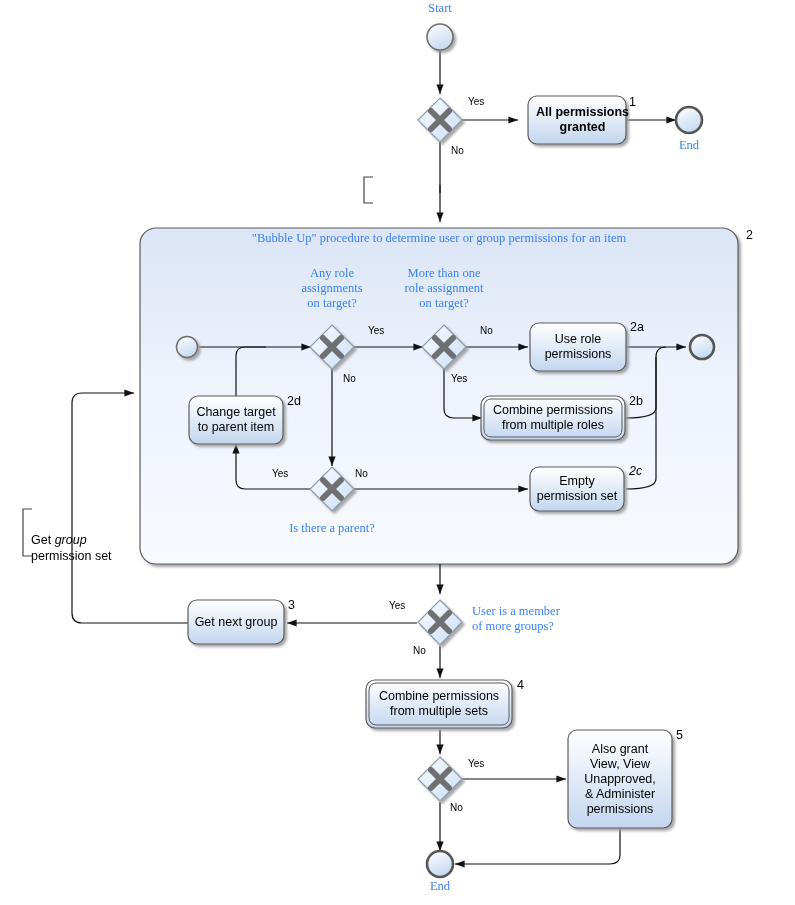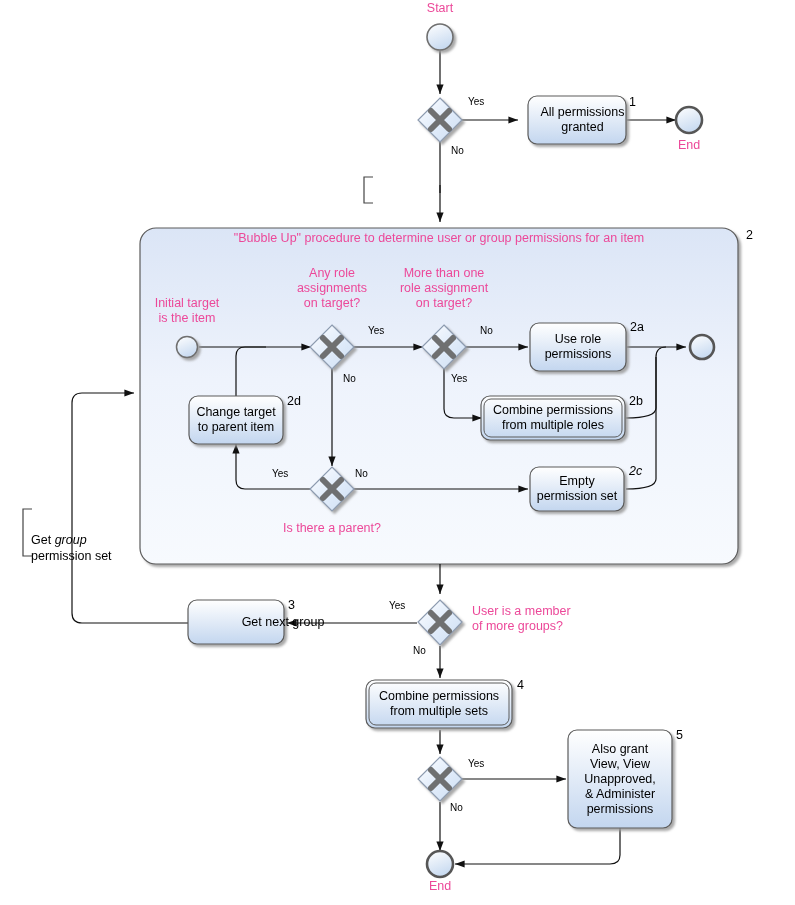--- a/index.html
+++ b/index.html
@@ -1,19 +1,19 @@
 <!DOCTYPE html>
 <html><head>
 <meta charset="utf-8">
 <style>
   html,body{margin:0;padding:0;background:#ffffff;}
   body{width:795px;height:905px;font-family:"Liberation Sans",sans-serif;}
   #stage{position:relative;width:795px;height:905px;overflow:hidden;background:#fff;}
   svg{position:absolute;left:0;top:0;}
-  .lbl{position:absolute;font-family:Liberation Sans, sans-serif;font-size:12.5px;color:#ec4899;
+  .lbl{position:absolute;font-family:Liberation Serif, serif;font-size:12.5px;color:#3b82f6;
        line-height:15px;text-align:center;white-space:pre-line;}
   .lbl.left{text-align:left;}
   .num{position:absolute;font-family:"Liberation Sans",sans-serif;font-size:12.5px;color:#000;}
   .flowlbl{position:absolute;font-family:"Liberation Sans",sans-serif;font-size:10px;color:#000;}
   .taskname{position:absolute;font-family:"Liberation Sans",sans-serif;font-size:12.5px;color:#000;
             line-height:15px;text-align:center;white-space:pre-line;display:flex;
             align-items:center;justify-content:center;}
   .annot{position:absolute;font-family:"Liberation Sans",sans-serif;font-size:12.5px;color:#000;
          line-height:16px;white-space:pre-line;text-align:left;padding-left:6px;}
   .annot em{font-style:italic;}
@@ -169,34 +169,32 @@
 assignments
 on target?</div>
   <div class="lbl" style="left:384px;top:266px;width:120px;">More than one
 role assignment
 on target?</div>
   <div class="lbl" style="left:262px;top:521px;width:140px;">Is there a parent?</div>
   <div class="lbl left" style="left:472px;top:604px;width:140px;text-align:left;">User is a member
 of more groups?</div>
 
   <div class="lbl" style="left:150px;top:231px;width:578px;">"Bubble Up" procedure to determine user or group permissions for an item</div>
-  <div class="lbl" style="left:127px;top:296px;width:120px;">Initial target
-is the item</div>
-
-  <div class="taskname" style="left:528px;top:96px;width:109px;height:48px;">All permissions
+
+  <div class="taskname" style="left:528px;top:96px;width:109px;height:48px;font-weight:bold;">All permissions
 granted</div>
   <div class="taskname" style="left:530px;top:323px;width:96px;height:48px;">Use role
 permissions</div>
   <div class="taskname" style="left:484px;top:399px;width:138px;height:38px;">Combine permissions
 from multiple roles</div>
   <div class="taskname" style="left:530px;top:467px;width:94px;height:44px;">Empty
 permission set</div>
   <div class="taskname" style="left:189px;top:396px;width:94px;height:48px;">Change target
 to parent item</div>
-  <div class="taskname" style="left:188px;top:600px;width:96px;height:44px;padding-left:47px;">Get next group</div>
+  <div class="taskname" style="left:188px;top:600px;width:96px;height:44px;">Get next group</div>
   <div class="taskname" style="left:369px;top:683px;width:140px;height:42px;">Combine permissions
 from multiple sets</div>
   <div class="taskname" style="left:568px;top:730px;width:104px;height:98px;">Also grant
 View, View
 Unapproved,
 &amp; Administer
 permissions</div>
 
   <div class="num" style="left:629px;top:95px;">1</div>
   <div class="num" style="left:746px;top:228px;">2</div>

